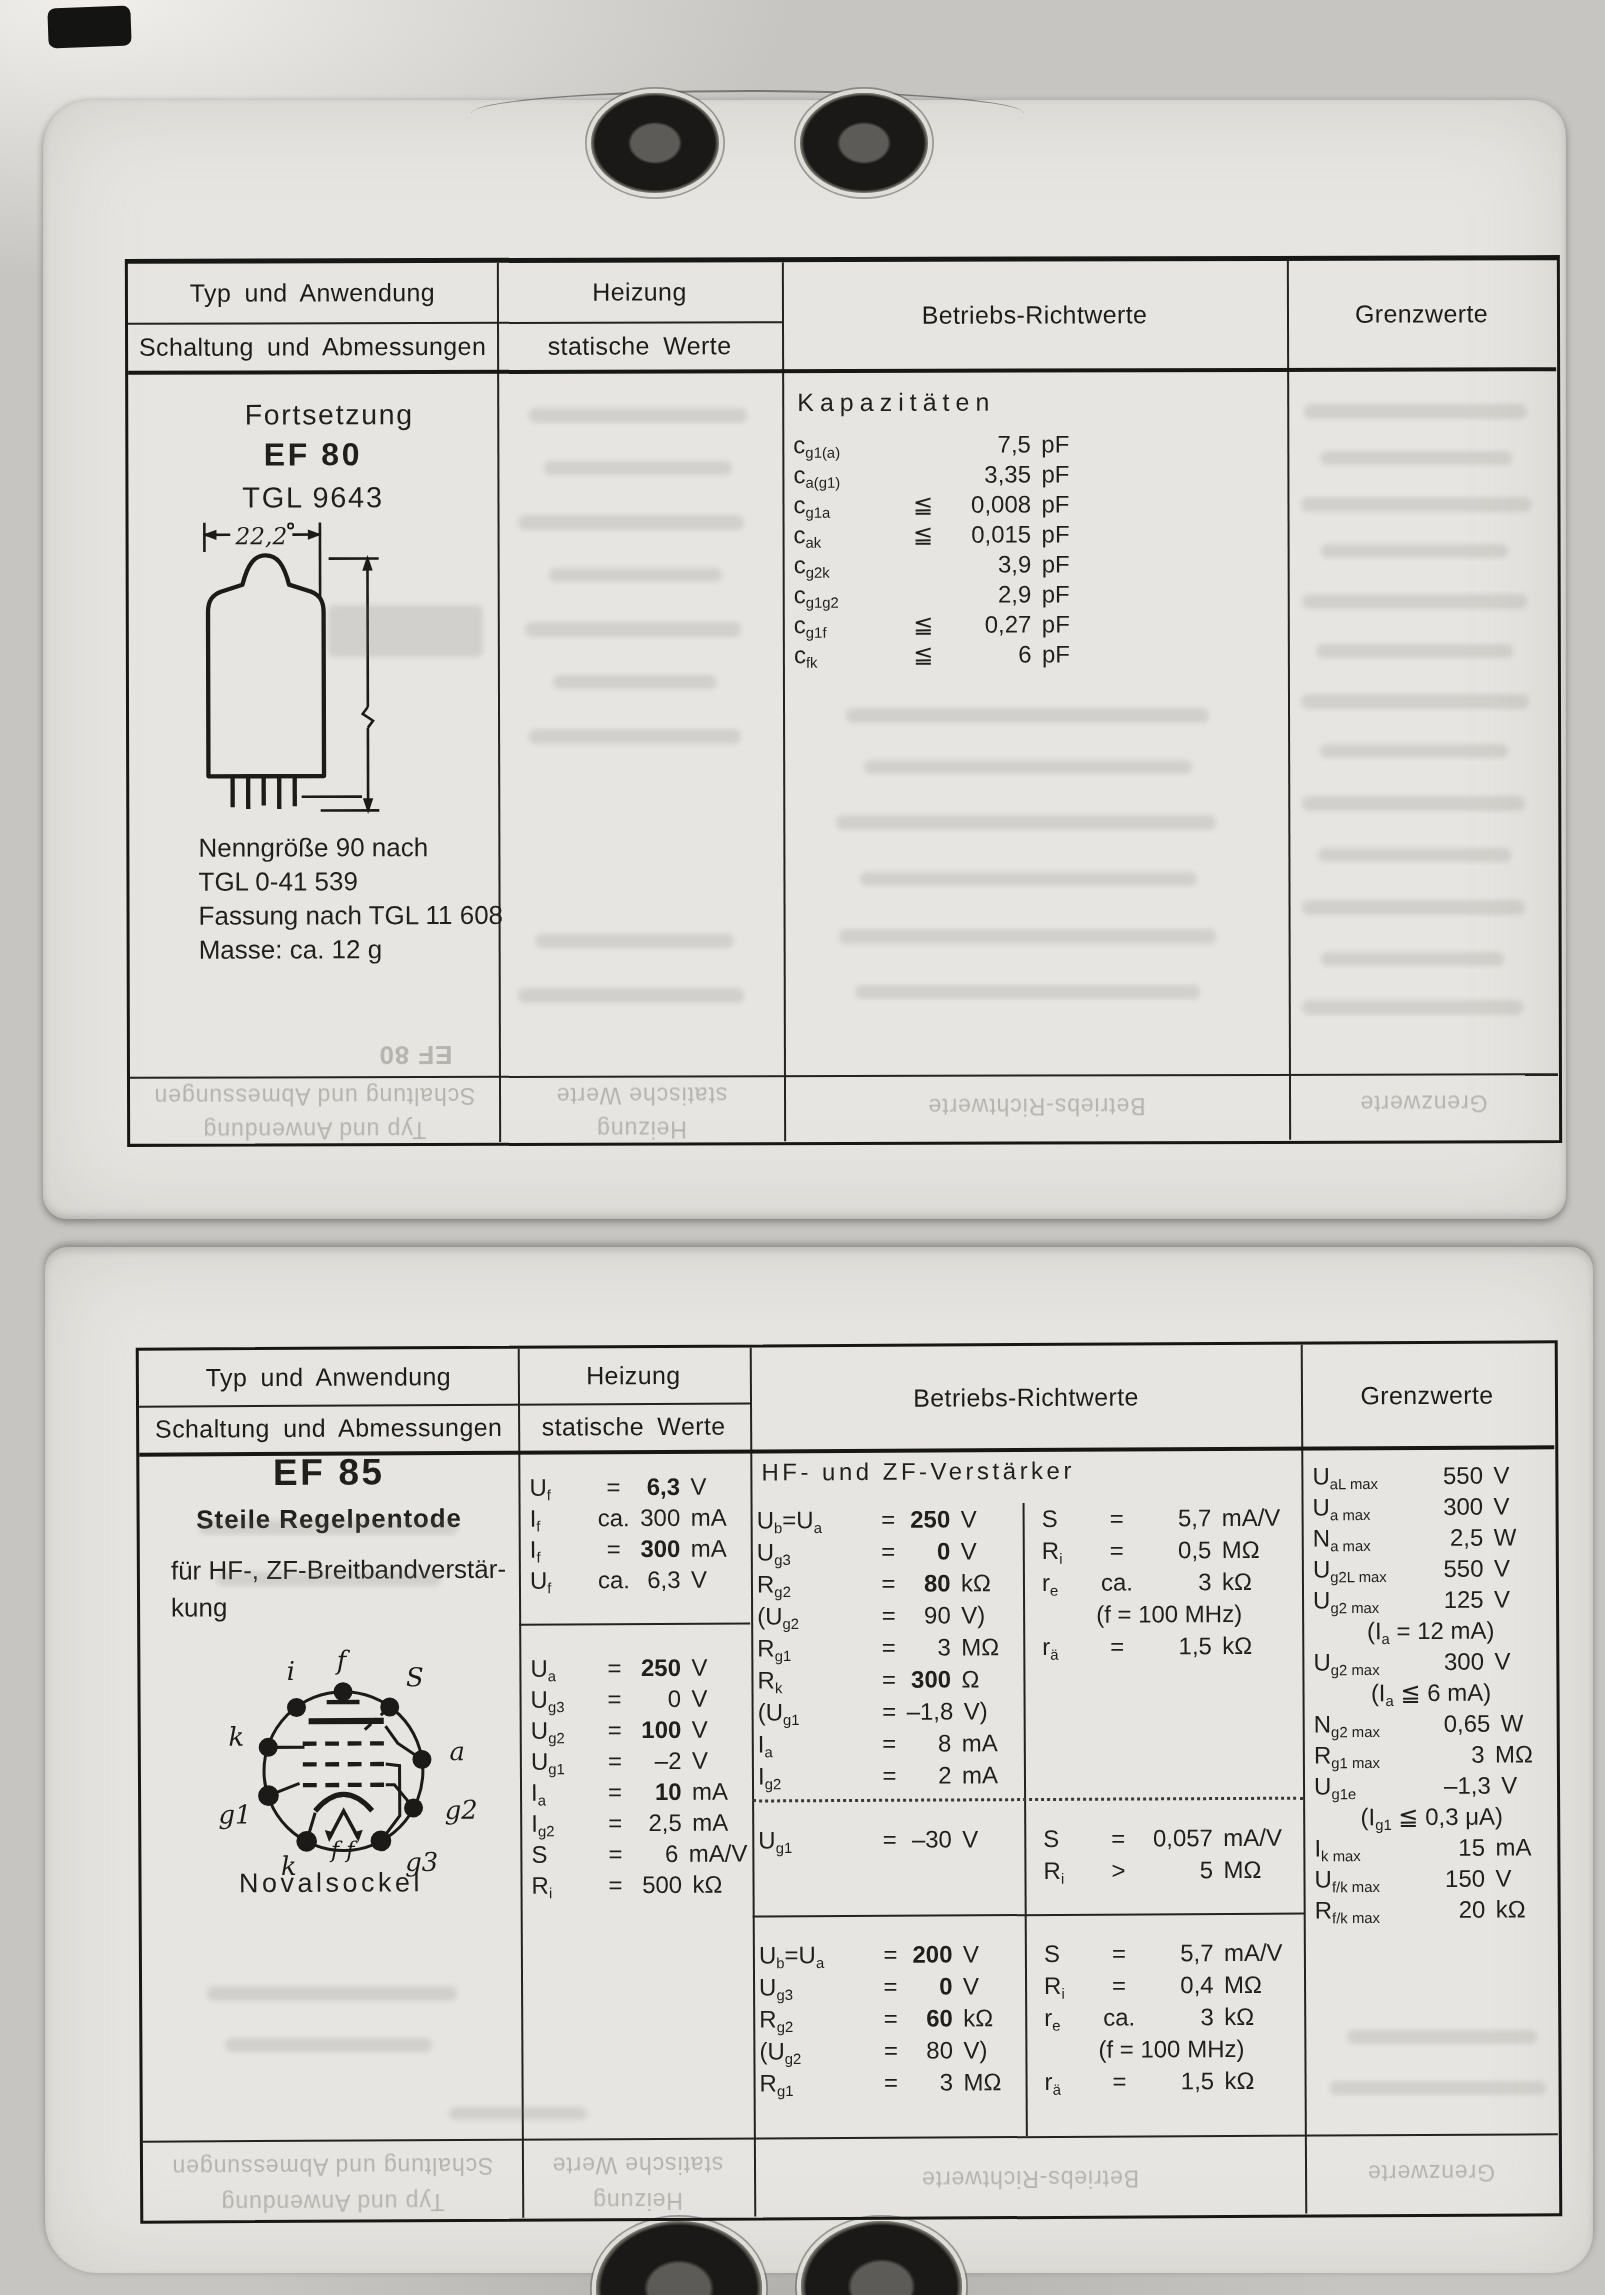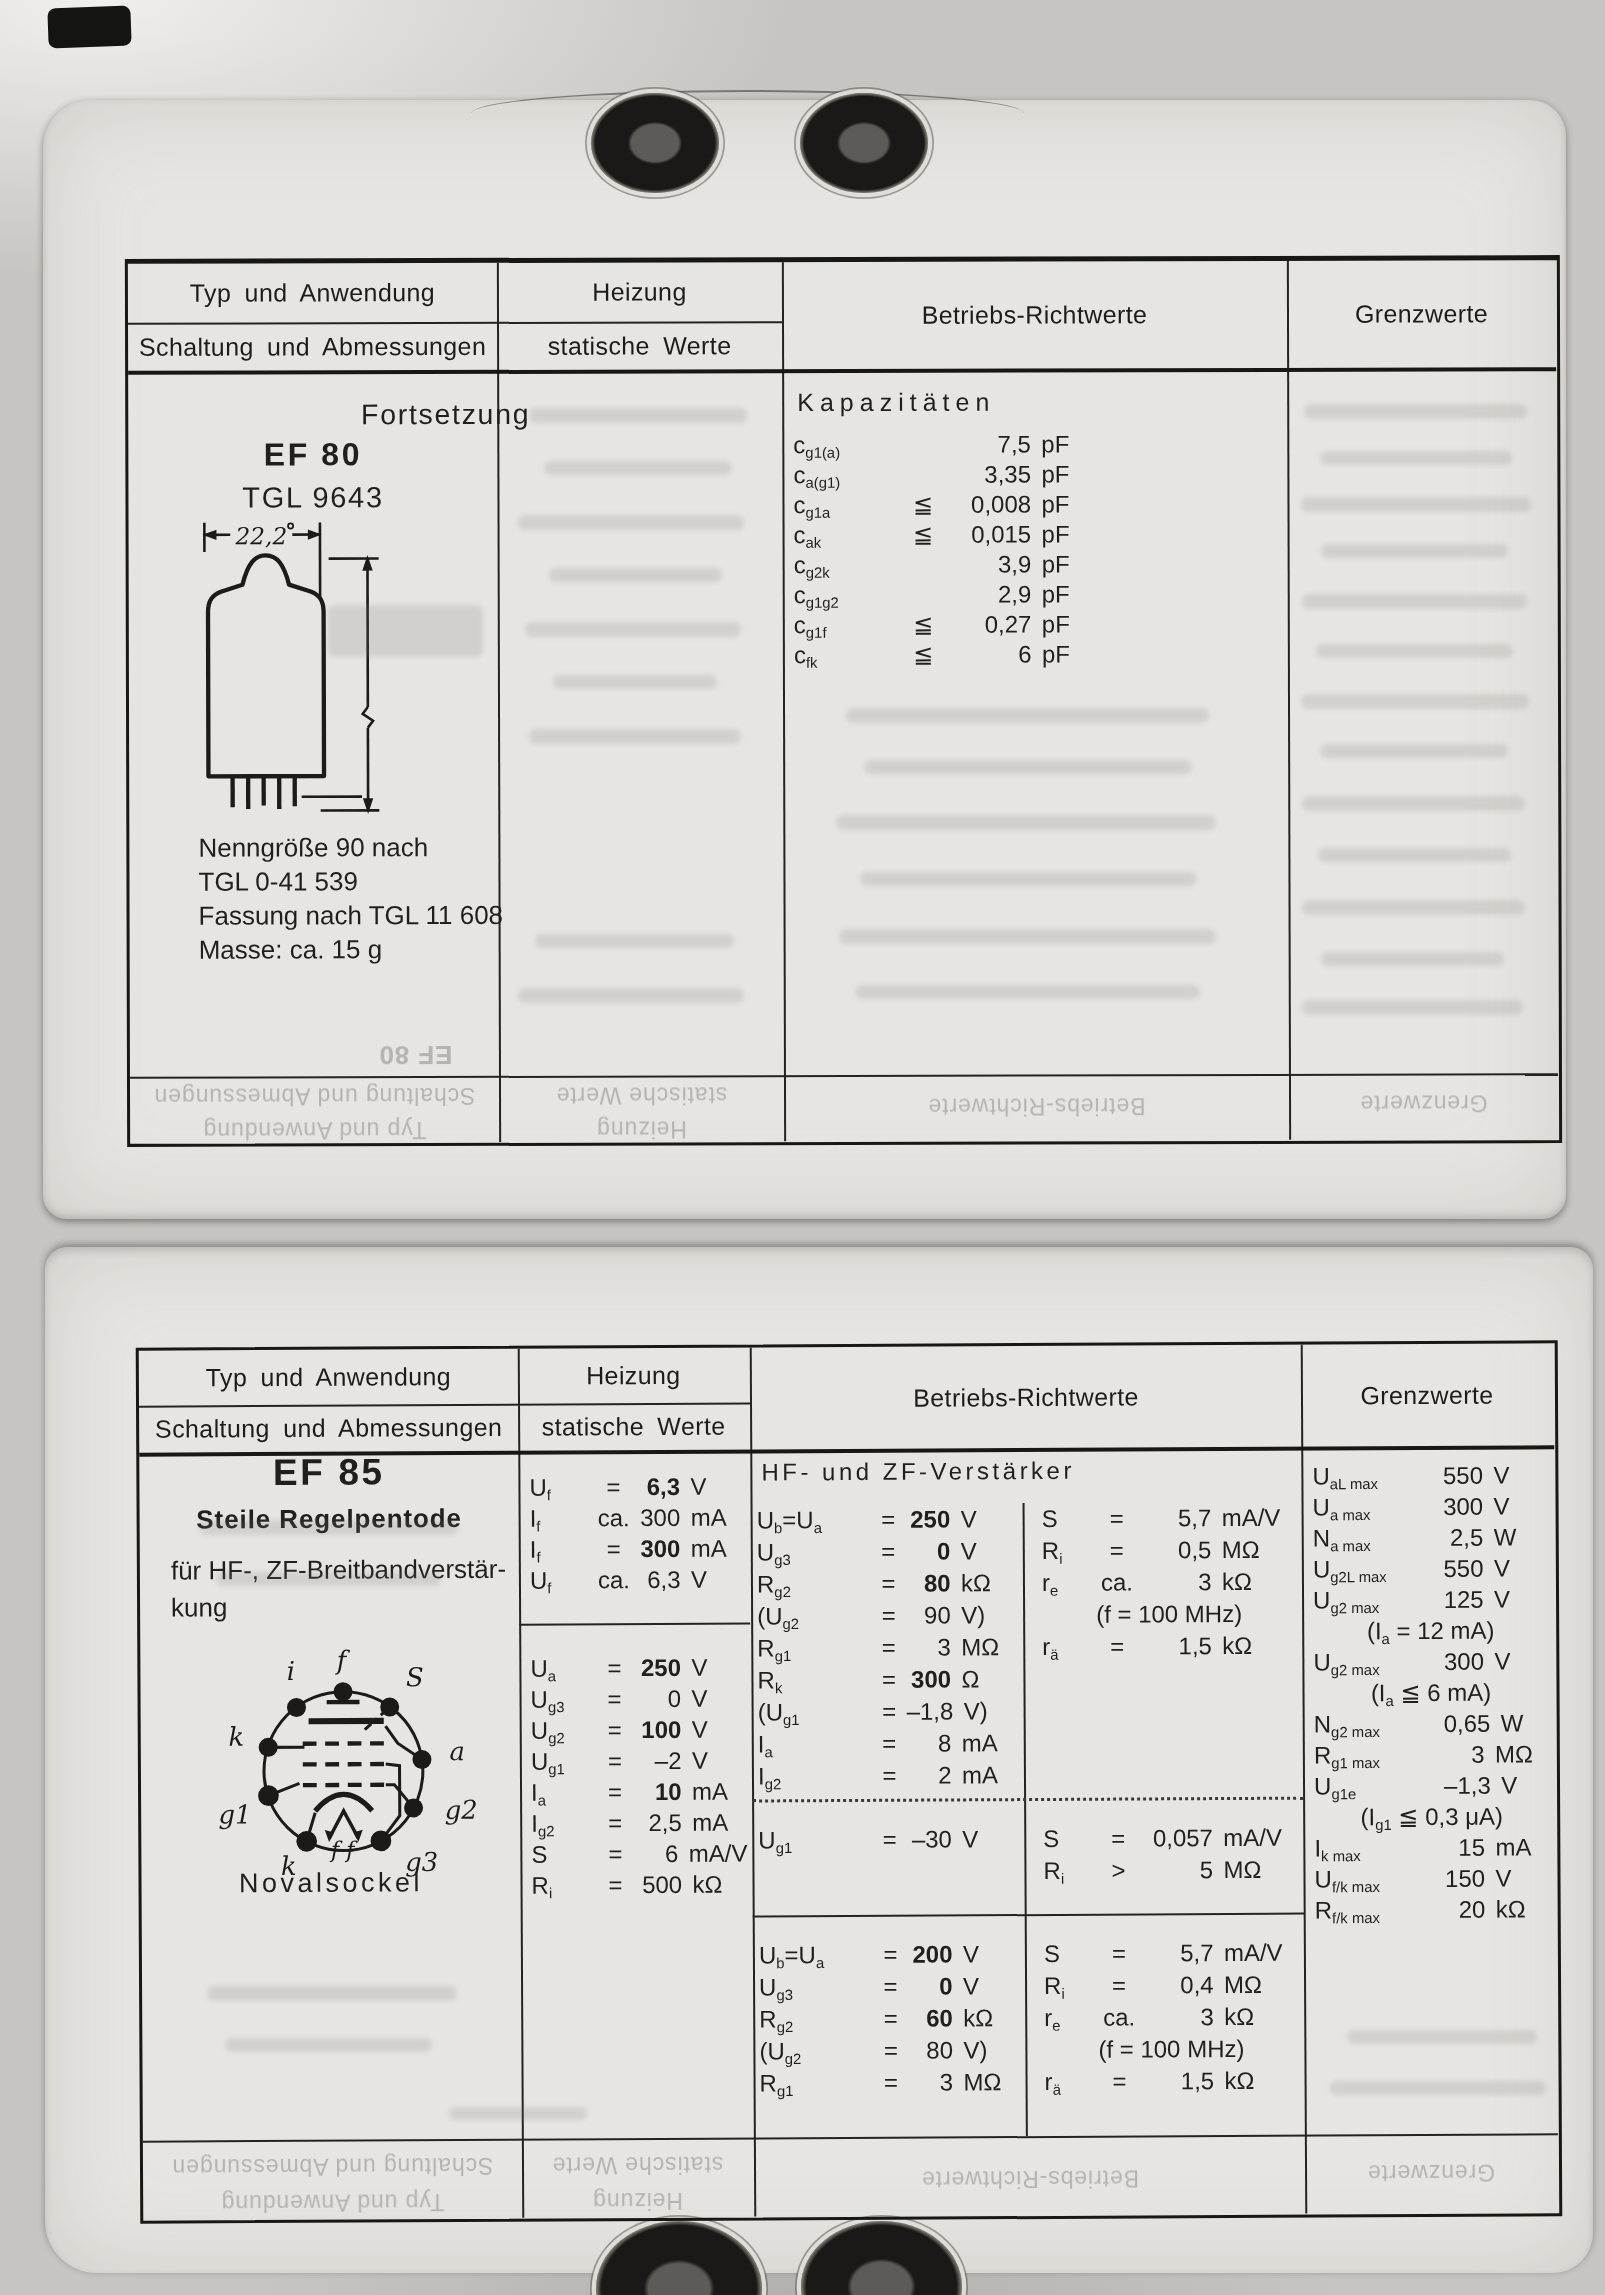--- a/index.html
+++ b/index.html
@@ -81,21 +81,21 @@
     <div class="hl k" style="left:0;top:107px;width:1428px;"></div>
     <div class="hl" style="left:0;top:813px;width:1428px;"></div>
 
     <div class="hd" style="left:0;top:0;width:369px;height:59px;line-height:59px;">Typ und Anwendung</div>
     <div class="hd" style="left:0;top:60px;width:369px;height:47px;line-height:47px;">Schaltung und Abmessungen</div>
     <div class="hd" style="left:369px;top:0;width:285px;height:59px;line-height:59px;">Heizung</div>
     <div class="hd" style="left:369px;top:60px;width:285px;height:47px;line-height:47px;">statische Werte</div>
     <div class="hd" style="left:654px;top:0;width:505px;height:107px;line-height:107px;">Betriebs-Richtwerte</div>
     <div class="hd" style="left:1159px;top:0;width:269px;height:107px;line-height:107px;">Grenzwerte</div>
 
-    <div class="cen" id="f80-fort" style="left:0;top:135px;width:402px;text-align:right;">Fortsetzung</div>
+    <div class="cen" id="f80-fort" style="left:0;top:135px;width:402px;">Fortsetzung</div>
     <div class="cen" id="f80-type" style="left:0;top:173px;width:369px;">EF 80</div>
     <div class="cen" id="f80-std" style="left:0;top:218px;width:369px;">TGL 9643</div>
 
     <svg style="position:absolute;left:62px;top:252px;" width="226" height="304" viewBox="0 0 262 352">
       <line class="sk" x1="16" y1="8" x2="16" y2="42" stroke-width="3"></line>
       <line class="sk" x1="150" y1="8" x2="150" y2="96" stroke-width="3"></line>
       <line class="sk" x1="16" y1="22" x2="46" y2="22" stroke-width="3"></line>
       <line class="sk" x1="118" y1="22" x2="150" y2="22" stroke-width="3"></line>
       <polygon points="14,22 30,16 30,28" fill="#1c1b19"></polygon>
       <polygon points="152,22 136,16 136,28" fill="#1c1b19"></polygon>
@@ -114,21 +114,21 @@
       <polygon points="205,46 199,64 211,64" fill="#1c1b19"></polygon>
       <polygon points="205,346 199,328 211,328" fill="#1c1b19"></polygon>
       <line class="sk" x1="160" y1="50" x2="218" y2="50" stroke-width="3"></line>
       <line class="sk" x1="150" y1="342" x2="218" y2="342" stroke-width="3"></line>
     </svg>
 
     <div class="lines-block notes" style="left:69px;top:567px;">
         <div class="line">Nenngröße 90 nach</div>
         <div class="line">TGL 0-41 539</div>
         <div class="line">Fassung nach TGL 11 608</div>
-        <div class="line">Masse: ca. 15 g</div>
+        <div class="line">Masse: ca. 12 g</div>
       </div>
 
     <div id="kapa-h" class="cen" style="left:669px;top:126px;width:259px;text-align:left;">Kapazitäten</div>
     <div class="rows" id="kapa" style="left:665px;top:168px;width:298px;--wn:102px;--wr:55px;--wu:50px;--rh:30px;">
         <div class="vrow">
           <span class="vn">c<sub>g1(a)</sub></span>
           <span class="vr"></span>
           <span class="vv">7,5</span>
           <span class="vu">pF</span>
         </div>

